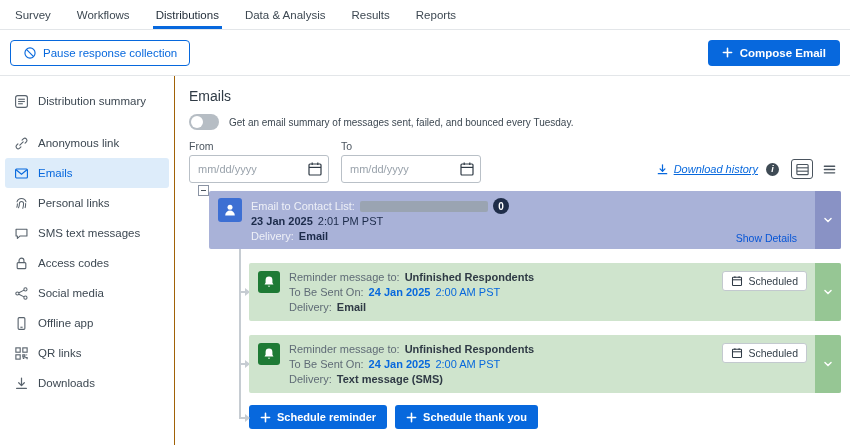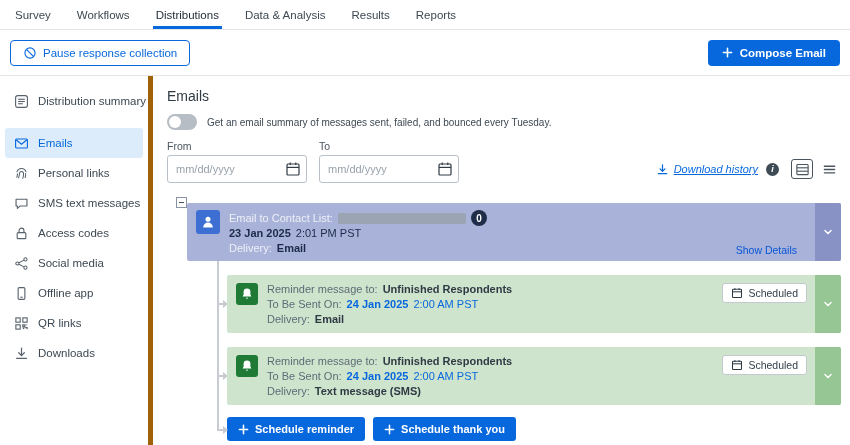--- a/index.html
+++ b/index.html
@@ -14,37 +14,37 @@
 
   
   .toolbar { height:46px; display:flex; align-items:center; justify-content:space-between; padding:0 10px; border-bottom:1px solid #e3e6e9; flex-shrink:0; }
   .btn-outline { display:inline-flex; align-items:center; gap:6px; border:1px solid #0768dd; color:#0768dd; background:#fff; border-radius:4px; padding:5px 12px; font-size:11.5px; font-family:inherit; cursor:pointer; }
   .btn-primary { display:inline-flex; align-items:center; gap:7px; border:none; background:#0768dd; color:#fff; border-radius:4px; padding:7px 14px; font-size:11.5px; font-weight:bold; font-family:inherit; cursor:pointer; }
   .btn-outline svg { width:14px; height:14px; }
   .btn-primary .plus, .btn-sm .plus { width:11px; height:11px; display:inline-flex; }
 
   
   .content { flex:1; display:flex; min-height:0; }
-  .sidebar { width:153px; border-right:5px solid #a16207; padding-top:10px; flex-shrink:0; }
+  .sidebar { width:175px; border-right:1px solid #a16207; padding-top:10px; flex-shrink:0; }
   .side-item { display:flex; align-items:center; gap:9px; height:30px; padding:0 9px; margin:0 5px; border-radius:3px; font-size:11.5px; color:#3d4852; cursor:pointer; white-space:nowrap; }
   .side-item .ic { width:15px; height:15px; color:#59636d; flex-shrink:0; display:inline-flex; }
   .side-item .ic svg { width:15px; height:15px; }
   .side-item.active { background:#ddecfa; color:#0768dd; }
   .side-item.active .ic { color:#0768dd; }
   .side-item.gap-after { margin-bottom:12px; }
 
   .main { flex:1; padding:12px 0 0 14px; position:relative; overflow:hidden; }
   .main-title { font-size:14px; font-weight:normal; color:#2f3a45; margin-bottom:10px; line-height:16px; }
 
   .toggle-row { display:flex; align-items:center; gap:10px; margin-bottom:10px; }
   .toggle { width:30px; height:16px; border-radius:9px; background:#b6bdc4; position:relative; cursor:pointer; flex-shrink:0; }
   .toggle .knob { position:absolute; left:2px; top:2px; width:12px; height:12px; border-radius:50%; background:#fff; }
   .toggle-label { font-size:10px; color:#3d4852; }
 
-  .filter-row { display:flex; align-items:flex-end; margin-bottom:16px; padding-right:10px; }
+  .filter-row { display:flex; align-items:flex-end; margin-bottom:4px; padding-right:10px; }
   .date-group { margin-right:12px; }
   .date-label { font-size:10.5px; color:#4a545e; margin-bottom:3px; }
   .date-input-wrap { position:relative; width:140px; }
   .date-input { width:140px; height:28px; border:1px solid #b9c0c7; border-radius:3px; padding:0 26px 0 8px; font-size:11px; color:#3d4852; font-family:inherit; background:#fff; }
   .date-input::placeholder { color:#99a2ab; }
   .cal-btn { position:absolute; right:6px; top:6px; width:16px; height:16px; color:#2f3a45; cursor:pointer; display:inline-flex; }
   .cal-btn svg { width:16px; height:16px; }
 
   .history-group { margin-left:auto; display:flex; align-items:center; gap:8px; padding-bottom:4px;font-style:italic; }
   .download-link { display:inline-flex; align-items:center; gap:5px; color:#0768dd; font-size:11px; cursor:pointer; }
@@ -146,20 +146,30 @@
         <span class="ic">
             <svg viewBox="0 0 16 16" fill="none" stroke="currentColor" stroke-width="1.2">
               <rect x="1.7" y="1.7" width="12.6" height="12.6" rx="2.2"></rect>
               <line x1="4.4" y1="5.6" x2="11.6" y2="5.6"></line>
               <line x1="4.4" y1="8" x2="11.6" y2="8"></line>
               <line x1="4.4" y1="10.4" x2="9.4" y2="10.4"></line>
             </svg>
           </span>
         <span>Distribution summary</span>
       </div>
+      <div class="side-item">
+        <span class="ic">
+            <svg viewBox="0 0 16 16" fill="none" stroke="currentColor" stroke-width="1.2" stroke-linecap="round">
+              <path d="M6.2 9.8 L9.8 6.2"></path>
+              <path d="M8.6 4.4 l1.6-1.6 a2.3 2.3 0 0 1 3.2 3.2 L11.8 7.6"></path>
+              <path d="M7.4 11.6 l-1.6 1.6 a2.3 2.3 0 0 1 -3.2 -3.2 L4.2 8.4"></path>
+            </svg>
+          </span>
+        <span>Anonymous link</span>
+      </div>
       <div class="side-item active">
         <span class="ic">
             <svg viewBox="0 0 16 16" fill="none" stroke="currentColor" stroke-width="1.2">
               <rect x="1.7" y="3.2" width="12.6" height="9.6" rx="1"></rect>
               <path d="M2.2 4 L8 8.8 L13.8 4"></path>
             </svg>
           </span>
         <span>Emails</span>
       </div>
       <div class="side-item">

